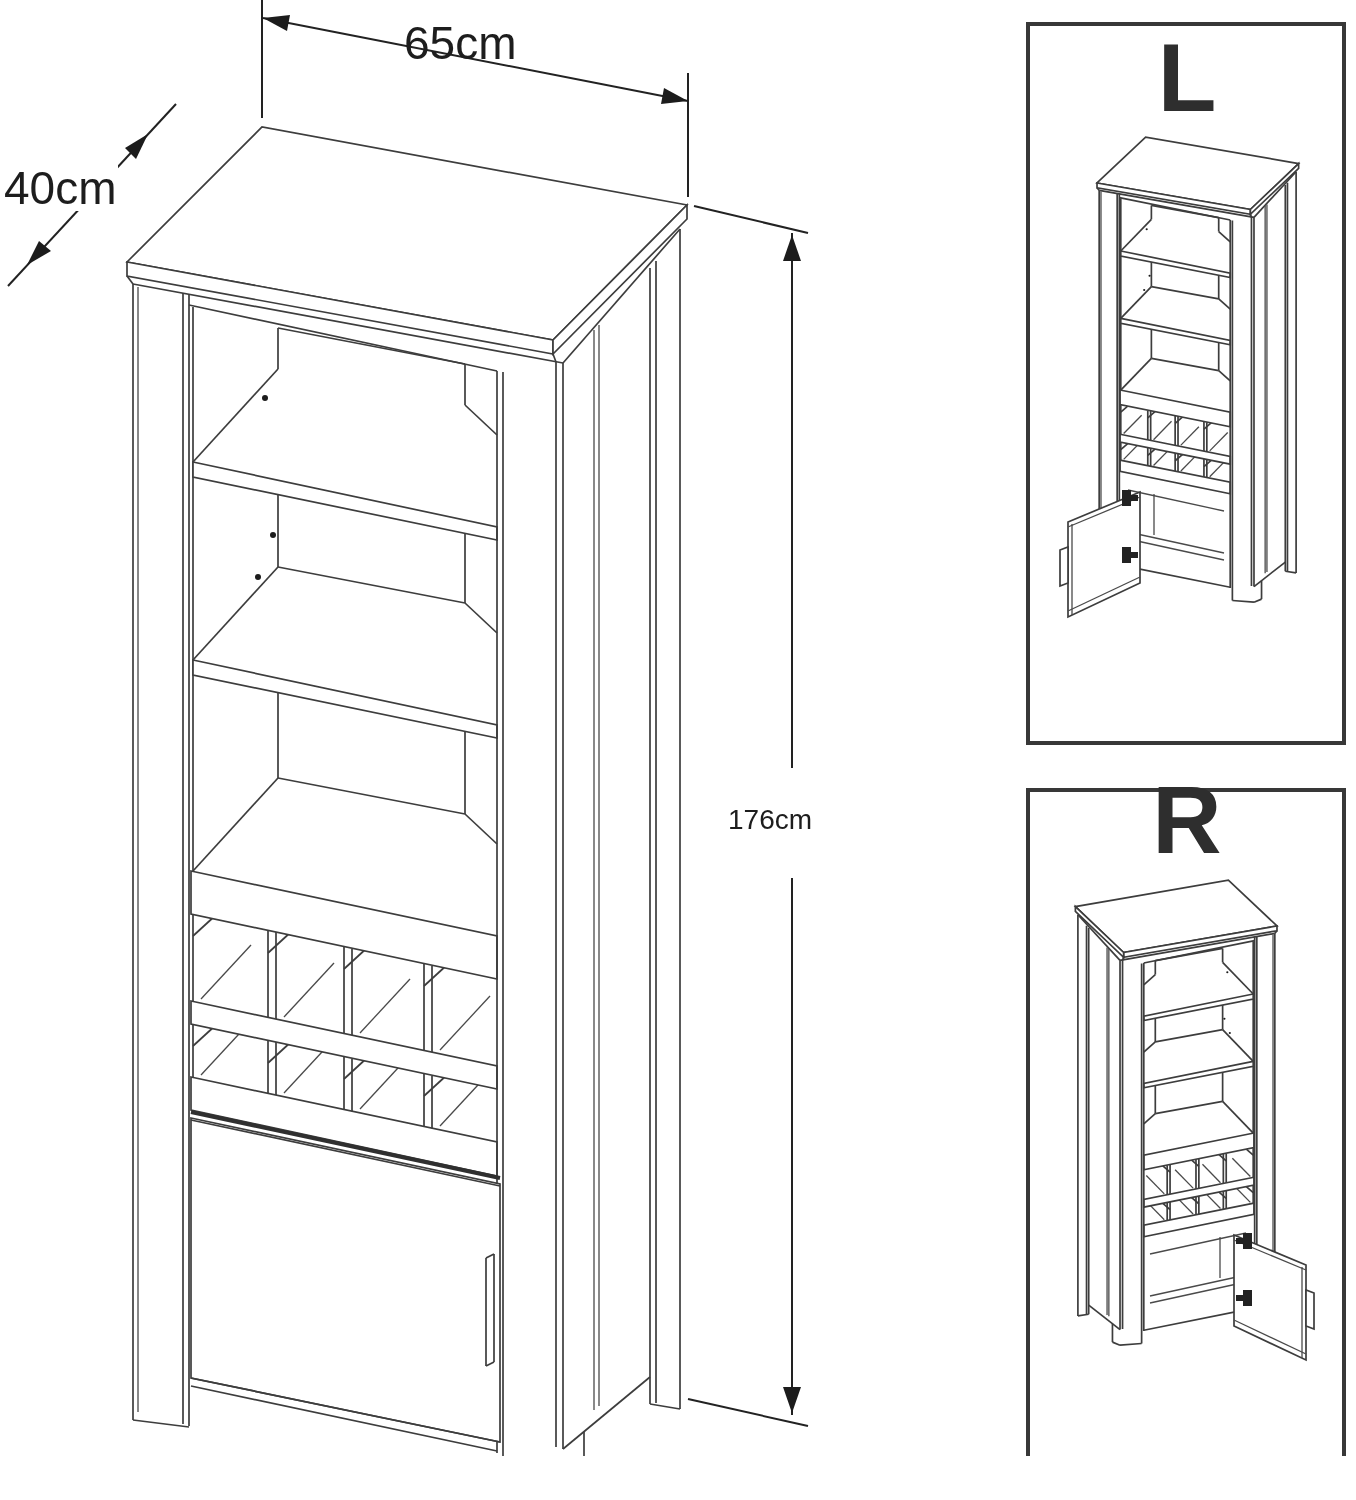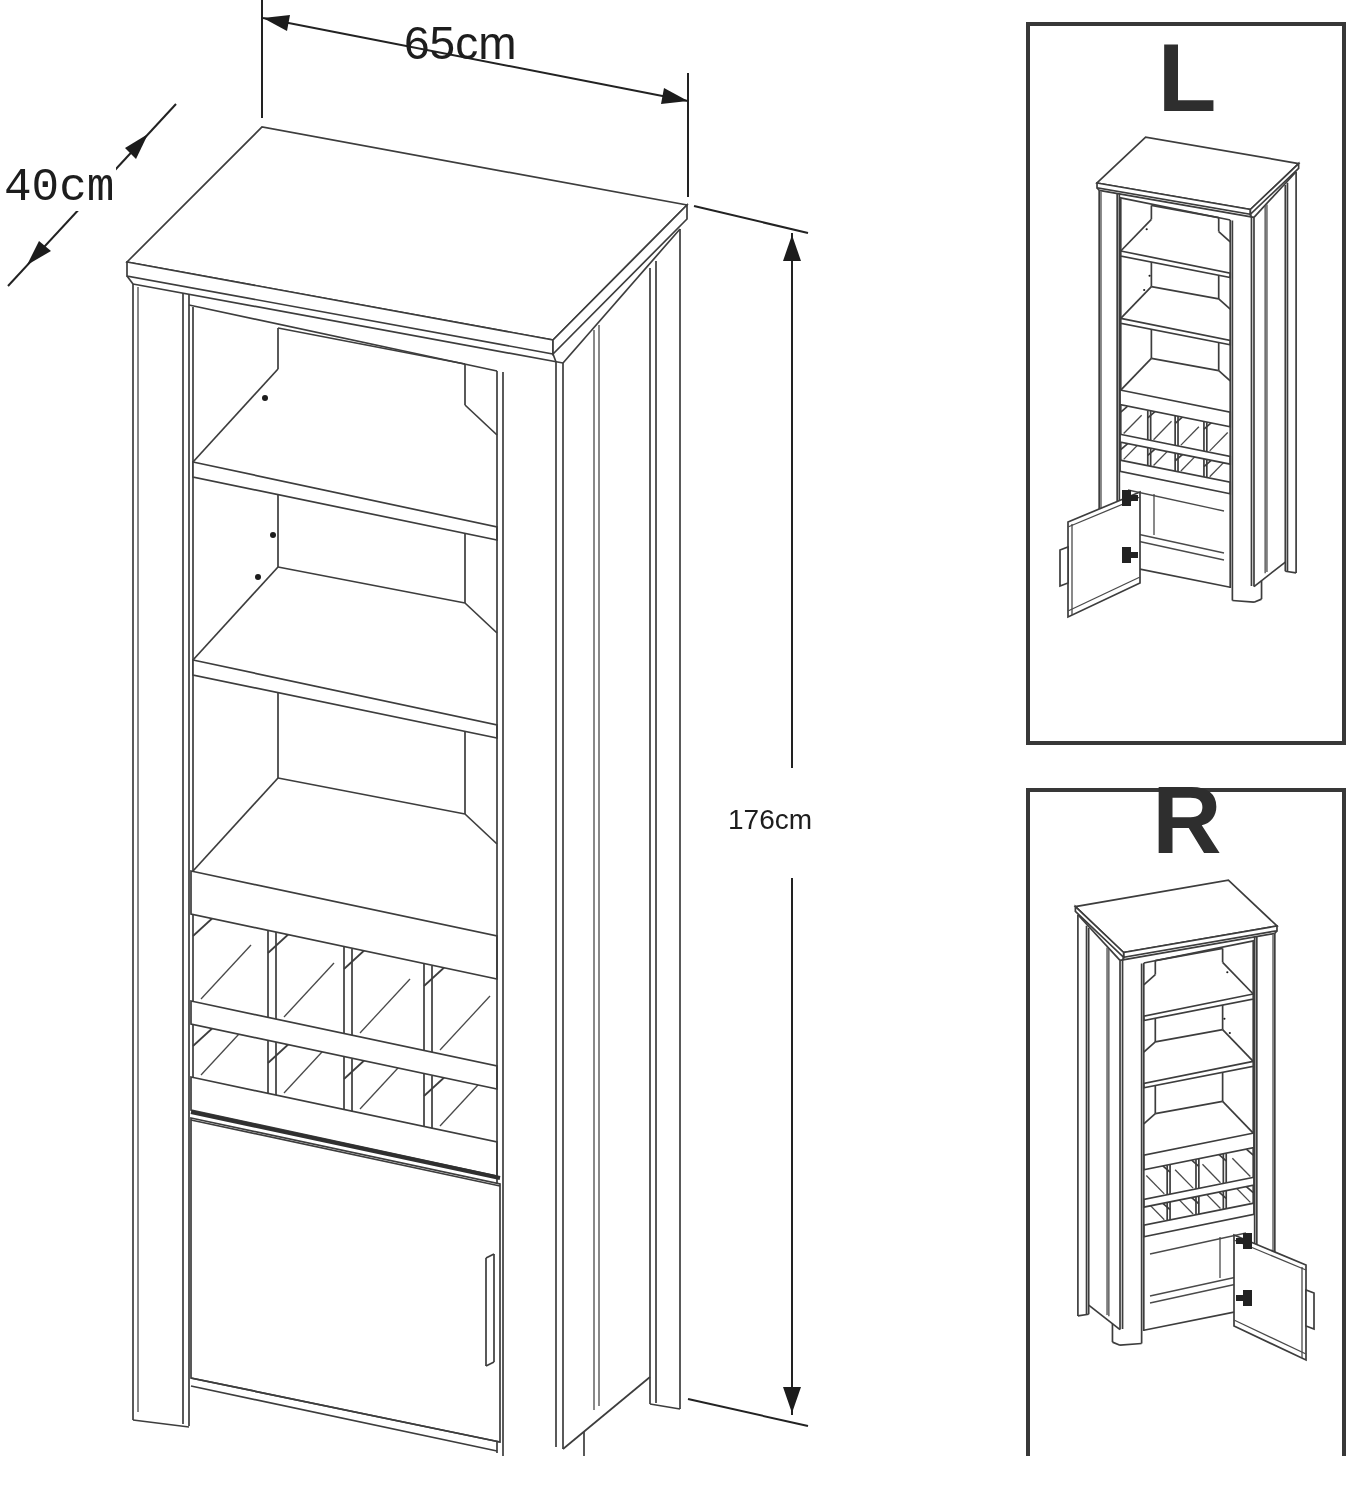--- a/index.html
+++ b/index.html
@@ -214,20 +214,20 @@
 
     <use href="#mini"></use>
     <use href="#mini" transform="translate(2374,743) scale(-1,1)"></use>
   </svg>
 
   <div class="variant-panel" style="top:22px;height:715px;"></div>
   <div class="variant-panel" style="top:788px;height:701px;"></div>
 
   <div class="dim-label" style="left:402px;top:20px;background:transparent;">65cm</div>
 
-  <div class="dim-label" style="left:2px;top:165px;font-family:Liberation Mono, monospace;">40cm</div>
+  <div class="dim-label" style="left:2px;top:165px;">40cm</div>
 
   <div class="dim-label" style="left:726px;top:806px;background:transparent;font-size:28px;">176cm</div>
 
   <div class="variant-letter" style="top:30px;">L</div>
 
   <div class="variant-letter" style="top:772px;">R</div>
 </div>
 
 </body></html>

